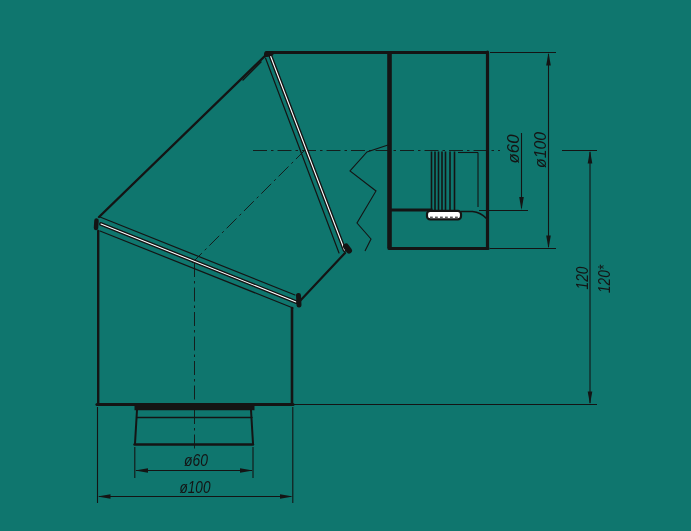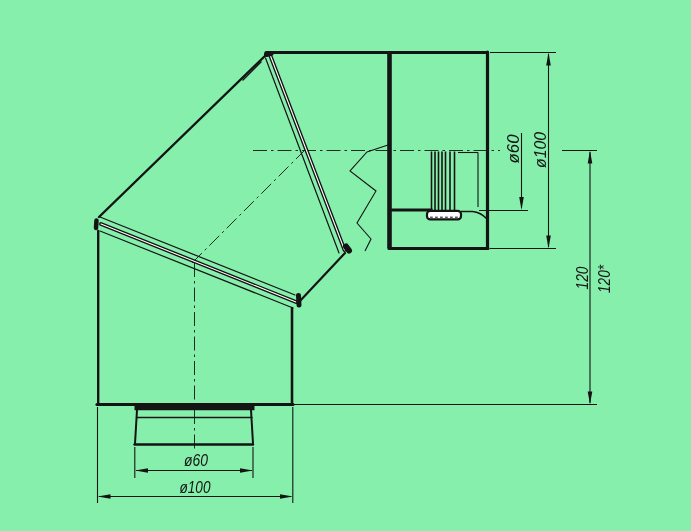--- a/index.html
+++ b/index.html
@@ -1,19 +1,19 @@
 <!DOCTYPE html>
 <html><head>
 <meta charset="utf-8">
 <style>
   html, body { margin: 0; padding: 0; background: #ffffff; }
   .page {
     position: relative;
     width: 691px; height: 531px;
-    background: #86efac;
+    background: #0f766e;
     overflow: hidden;
     font-family: "Liberation Sans", sans-serif;
   }
   svg { display: block; }
   text {
     font-family: "Liberation Sans", "DejaVu Sans", sans-serif;
     font-style: italic;
     font-size: 17px;
     fill: #141414;
   }

